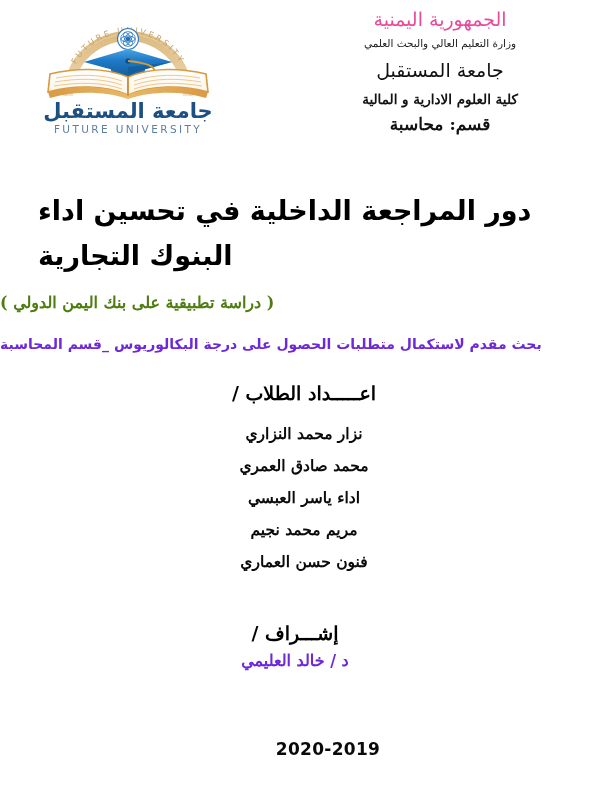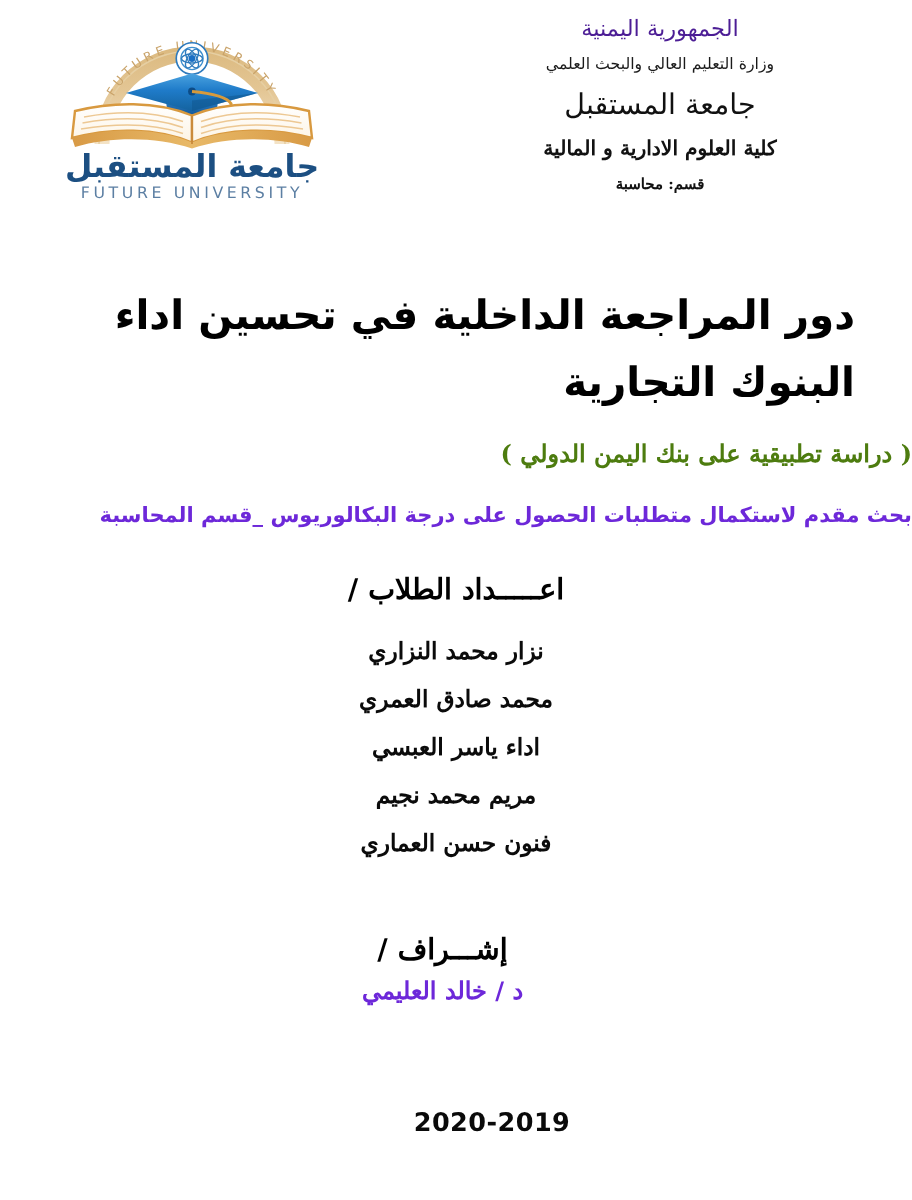--- a/index.html
+++ b/index.html
@@ -95,23 +95,23 @@
   .inst-block {
     position: absolute;
     right: 18px;
     top: 6px;
     width: 300px;
     text-align: center;
     direction: rtl;
   }
   .inst-country {
     font-family: "DejaVu Serif", "Liberation Serif", serif;
-    font-size: 15px;
+    font-size: 19px;
     line-height: 26px;
-    color: #4c1d95;
+    color: #ec4899;
     font-weight: 400;
   }
   .inst-ministry {
     font-family: "DejaVu Serif", "Liberation Serif", serif;
     font-size: 10.5px;
     line-height: 22px;
     color: #1a1a1a;
     font-weight: 400;
   }
   .inst-university {
@@ -124,33 +124,33 @@
   }
   .inst-faculty {
     font-family: "DejaVu Serif", "Liberation Serif", serif;
     font-size: 13.5px;
     line-height: 26px;
     font-weight: 700;
     color: #121212;
   }
   .inst-dept {
     font-family: "DejaVu Serif", "Liberation Serif", serif;
-    font-size: 10px;
+    font-size: 17px;
     line-height: 24px;
     font-weight: 700;
     color: #121212;
   }
 
   
   .title-wrap {
     position: absolute;
     top: 188px;
     left: 0;
     width: 608px;
-    text-align: right;
+    text-align: left;
     direction: rtl;
   }
   .doc-title {
     font-family: "DejaVu Sans", sans-serif;
     font-size: 27px;
     line-height: 45px;
     font-weight: 700;
     color: #000000;
     letter-spacing: 0px;
     padding: 0 38px;

